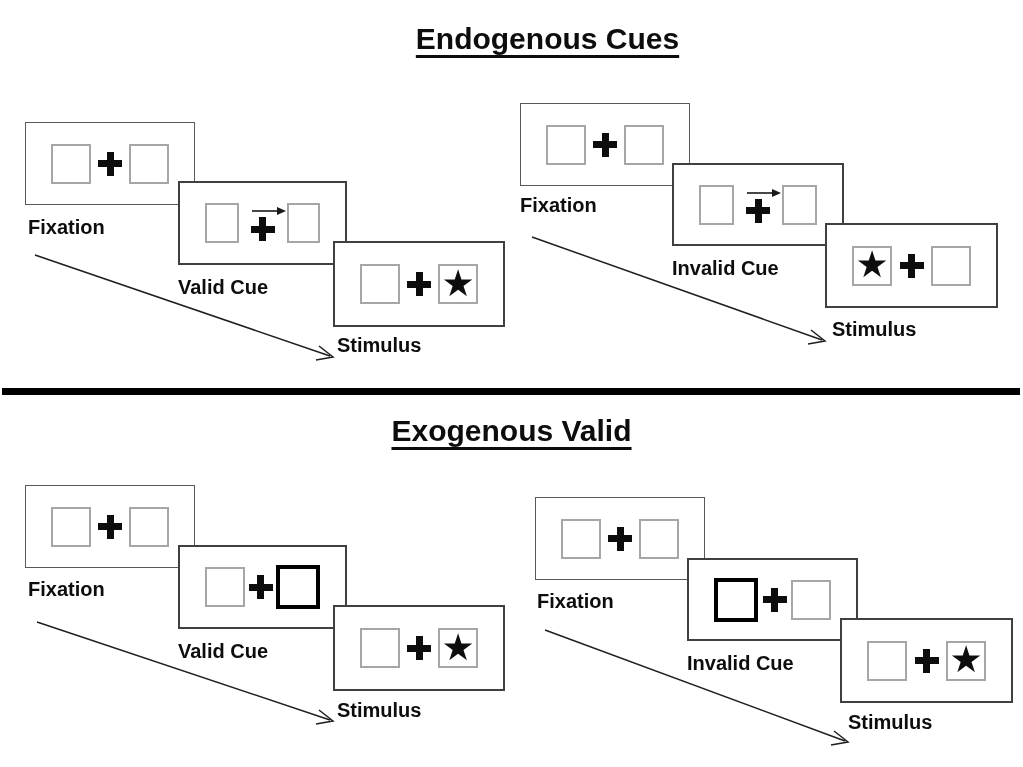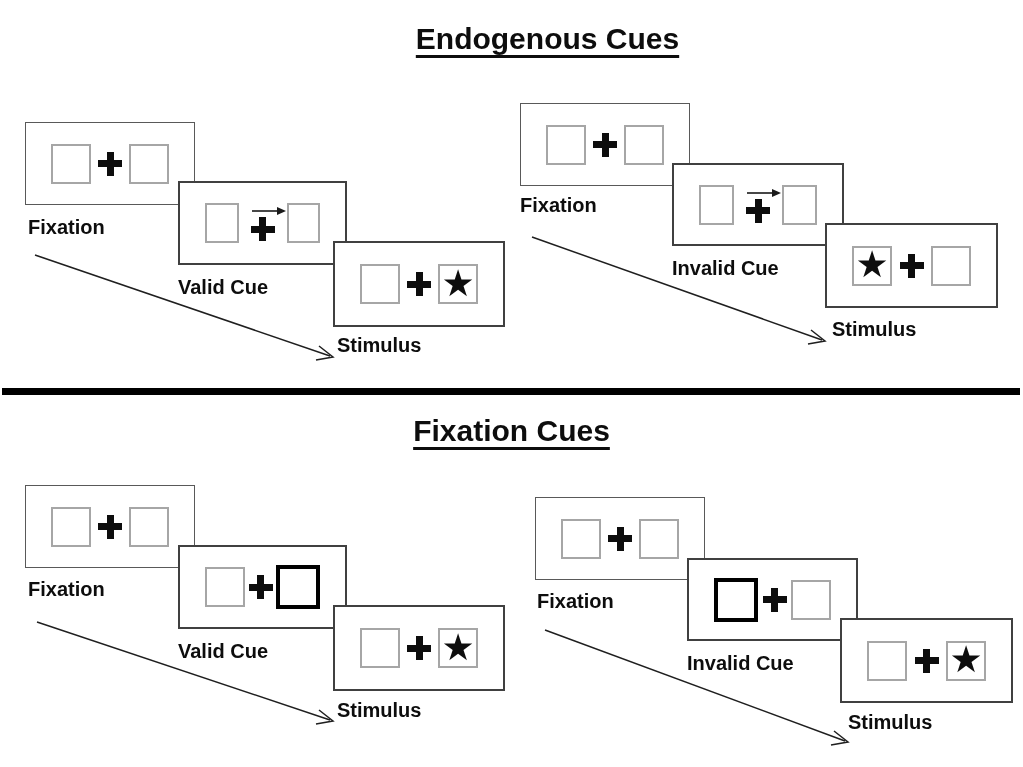--- a/index.html
+++ b/index.html
@@ -108,21 +108,21 @@
   </div>
   <div class="step-label" style="left:832px;top:318px;">Stimulus</div>
 
   <svg class="seq-arrow" style="left:527px;top:232px;" width="307" height="118">
     <line x1="5" y1="5" x2="295" y2="108" stroke="#1f1f1f" stroke-width="1.5"></line>
     <polyline points="284,98 298,109 281,112" fill="none" stroke="#1f1f1f" stroke-width="1.5"></polyline>
   </svg>
 
   <div class="divider"></div>
 
-  <div class="section-title" style="top:414px;">Fixation Cues</div>
+  <div class="section-title" style="top:414px;">Exogenous Valid</div>
 
   <div class="panel thin-border z1" style="left:25px;top:485px;width:170px;height:83px;">
     <span class="sq"></span>
     <span class="plus"></span>
     <span class="sq"></span>
   </div>
   <div class="step-label" style="left:28px;top:578px;">Fixation</div>
 
   <div class="panel z2" style="left:178px;top:545px;width:169px;height:84px;">
     <span class="sq"></span>

